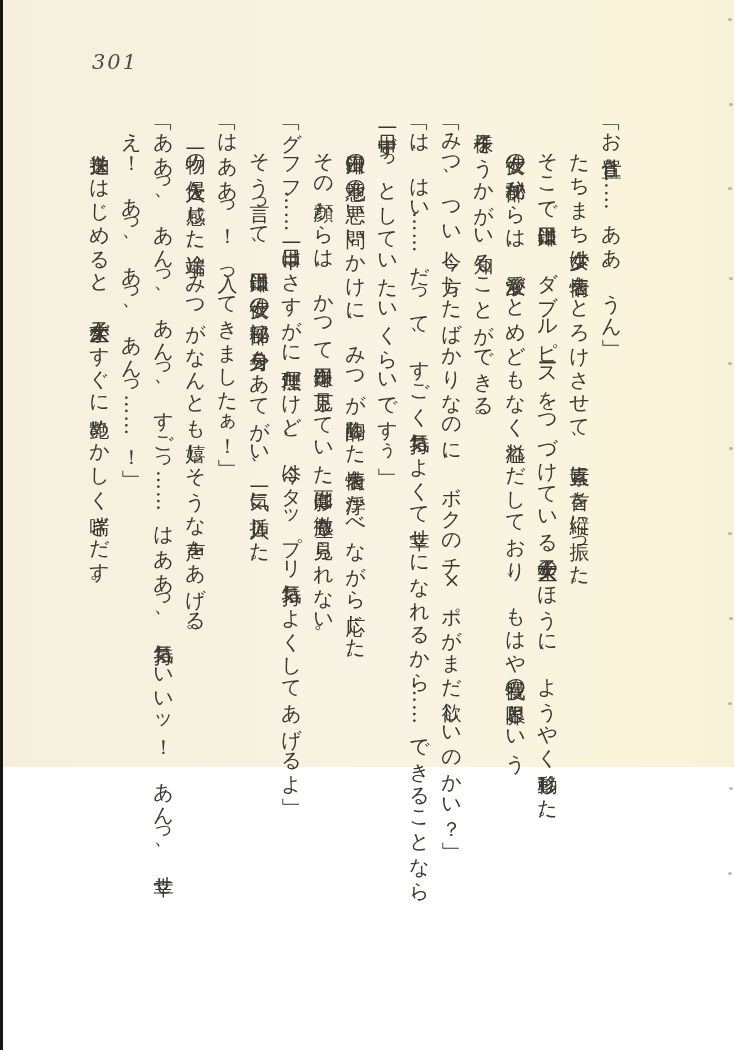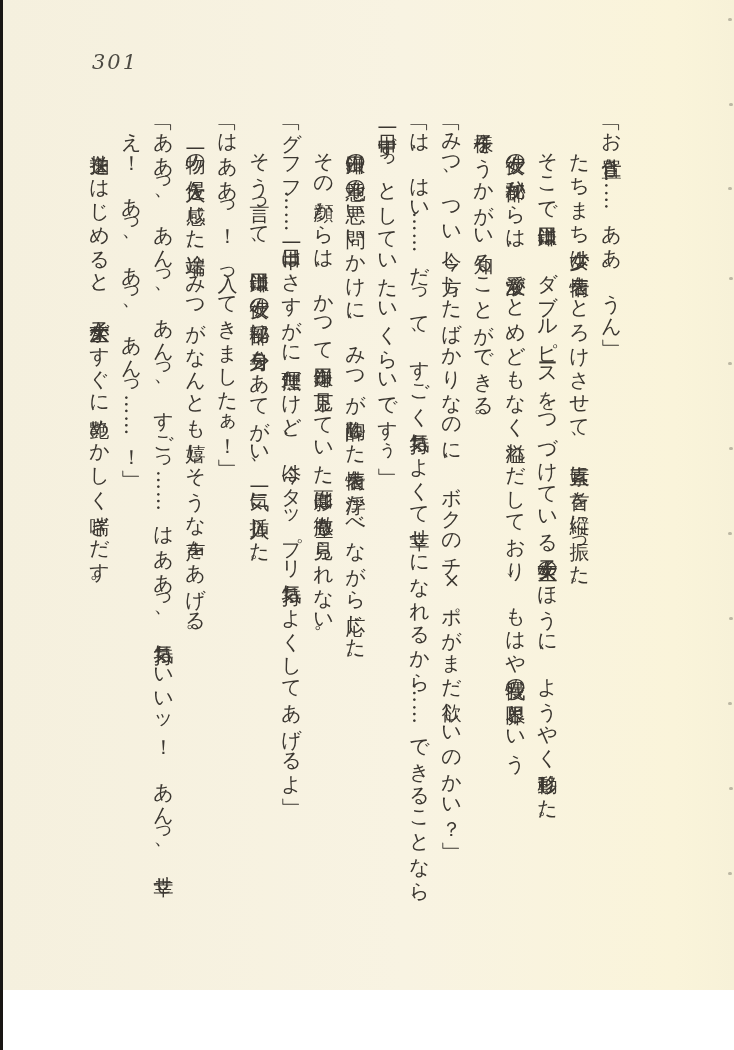--- a/index.html
+++ b/index.html
@@ -5,21 +5,21 @@
   html, body {
     margin: 0;
     padding: 0;
     width: 734px;
     height: 1050px;
     overflow: hidden;
   }
   .page {
     position: relative;
     width: 734px;
-    height: 990px;
+    height: 767px;
     background: linear-gradient(90deg, #f5f0de 0%, #f8f3e2 55%, #faf4da 92%, #f7f1d8 100%);
     font-family: "DejaVu Serif", "Liberation Serif", serif;
   }
   .scan-edge-left {
     position: absolute;
     left: 0;
     top: 0;
     width: 3px;
     height: 1050px;
     background: #181613;

